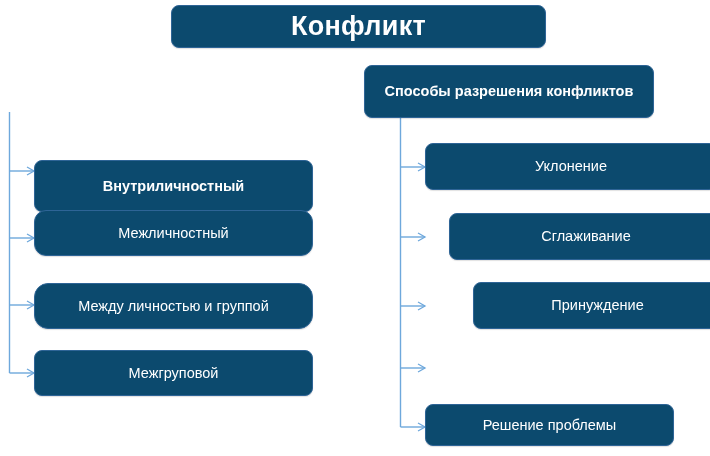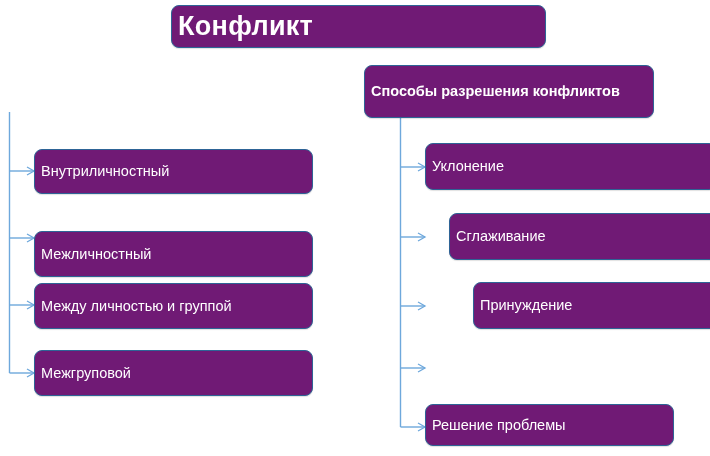--- a/index.html
+++ b/index.html
@@ -11,26 +11,27 @@
     position: relative;
     width: 710px;
     height: 456px;
     background: #ffffff;
     overflow: hidden;
     font-family: "Liberation Sans", sans-serif;
   }
   .node {
     position: absolute;
     box-sizing: border-box;
-    background: #701a75;
+    background: #0c4a6e;
     border: 1px solid #2e6496;
     border-radius: 8px;
     color: #ffffff;
     display: flex;
     align-items: center;
+    justify-content: center;
     text-align: center;
     line-height: 1.15;
     padding: 20px 6px;
     box-shadow: 0 1px 1px rgba(0,0,0,0.12);
   }
   .node-title {
     font-size: 27px;
     font-weight: bold;
     letter-spacing: 0.3px;
   }
@@ -90,27 +91,27 @@
     <polyline class="arrowhead" points="418,364 425,368 418,372"></polyline>
     <line x1="400.5" y1="427" x2="425" y2="427"></line>
     <polyline class="arrowhead" points="418,423 425,427 418,431"></polyline>
   </svg>
 
   <div class="node node-title" style="left:171px; top:5px; width:375px; height:43px;">
     <span>Конфликт</span>
   </div>
 
 
-  <div class="node node-item" style="left:34px; top:149px; width:279px; height:45px;">
+  <div class="node node-item" style="left:34px; top:160px; width:279px; height:52px;font-weight:bold;">
     <span>Внутриличностный</span>
   </div>
-  <div class="node node-item" style="left:34px; top:231px; width:279px; height:46px;">
+  <div class="node node-item" style="left:34px; top:210px; width:279px; height:46px;border-radius:12px;">
     <span>Межличностный</span>
   </div>
-  <div class="node node-item" style="left:34px; top:283px; width:279px; height:46px;">
+  <div class="node node-item" style="left:34px; top:283px; width:279px; height:46px;border-radius:14px;">
     <span>Между личностью и группой</span>
   </div>
   <div class="node node-item" style="left:34px; top:350px; width:279px; height:46px;">
     <span>Межгруповой</span>
   </div>
 
   <div class="node node-header" style="left:364px; top:65px; width:290px; height:53px;">
     <span>Способы разрешения конфликтов</span>
   </div>
 

